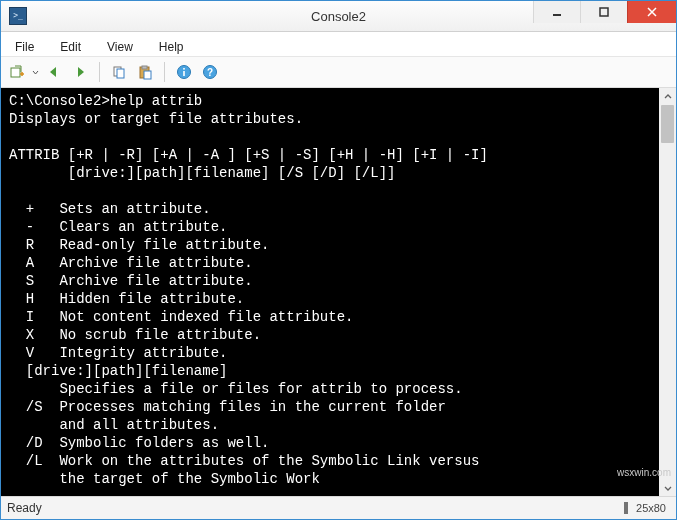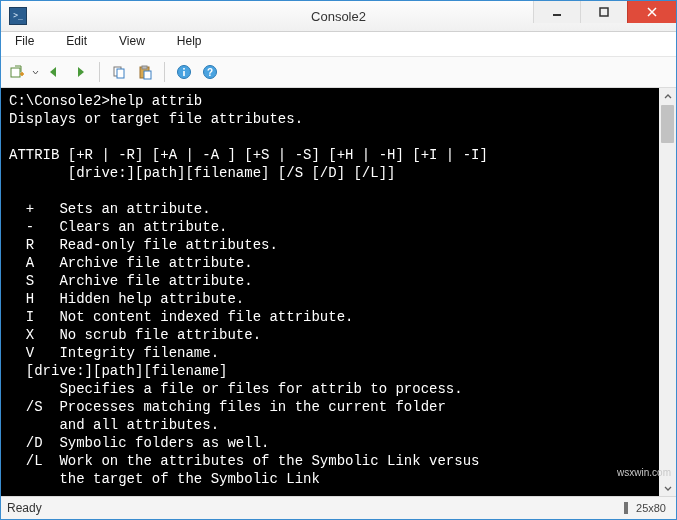--- a/index.html
+++ b/index.html
@@ -75,23 +75,23 @@
   .win-btn.close {
     background: #e04b3a;
     color: #fff;
     border-left: 1px solid #c23b2b;
     width: 48px;
   }
   .win-btn svg { width: 10px; height: 10px; }
   .menubar {
     height: 24px;
     display: flex;
-    align-items: flex-start;
+    align-items: flex-end;
     padding: 0 6px;
-    gap: 16px;
+    gap: 10px;
     border-bottom: 1px solid #e6e6e6;
   }
   .menu-item {
     padding: 2px 8px;
     font-size: 12px;
     color: #222;
     cursor: default;
   }
   .toolbar {
     height: 30px;
@@ -290,34 +290,34 @@
 
   <div class="console-wrap">
     <div class="console"><span>C:\Console2&gt;</span><span>help attrib</span>
 <span>Displays or target file attributes.</span>
 
 <span>ATTRIB [+R | -R] [+A | -A ] [+S | -S] [+H | -H] [+I | -I]</span>
 <span>       [drive:][path][filename] [/S [/D] [/L]]</span>
 
 <span>  +   Sets an attribute.</span>
 <span>  -   Clears an attribute.</span>
-<span>  R   Read-only file attributes.</span>
+<span>  R   Read-only file attribute.</span>
 <span>  A   Archive file attribute.</span>
 <span>  S   Archive file attribute.</span>
-<span>  H   Hidden help attribute.</span>
+<span>  H   Hidden file attribute.</span>
 <span>  I   Not content indexed file attribute.</span>
 <span>  X   No scrub file attribute.</span>
-<span>  V   Integrity filename.</span>
+<span>  V   Integrity attribute.</span>
 <span>  [drive:][path][filename]</span>
 <span>      Specifies a file or files for attrib to process.</span>
 <span>  /S  Processes matching files in the current folder</span>
 <span>      and all attributes.</span>
 <span>  /D  Symbolic folders as well.</span>
 <span>  /L  Work on the attributes of the Symbolic Link versus</span>
-<span>      the target of the Symbolic Link</span>
+<span>      the target of the Symbolic Work</span>
 
 
 </div>
 
     <div class="scrollbar">
       <div class="sb-btn">
         <svg viewBox="0 0 8 8">
             <path d="M1 5 L4 2 L7 5" fill="none" stroke="#606060" stroke-width="1.3"></path>
           </svg>
       </div>

